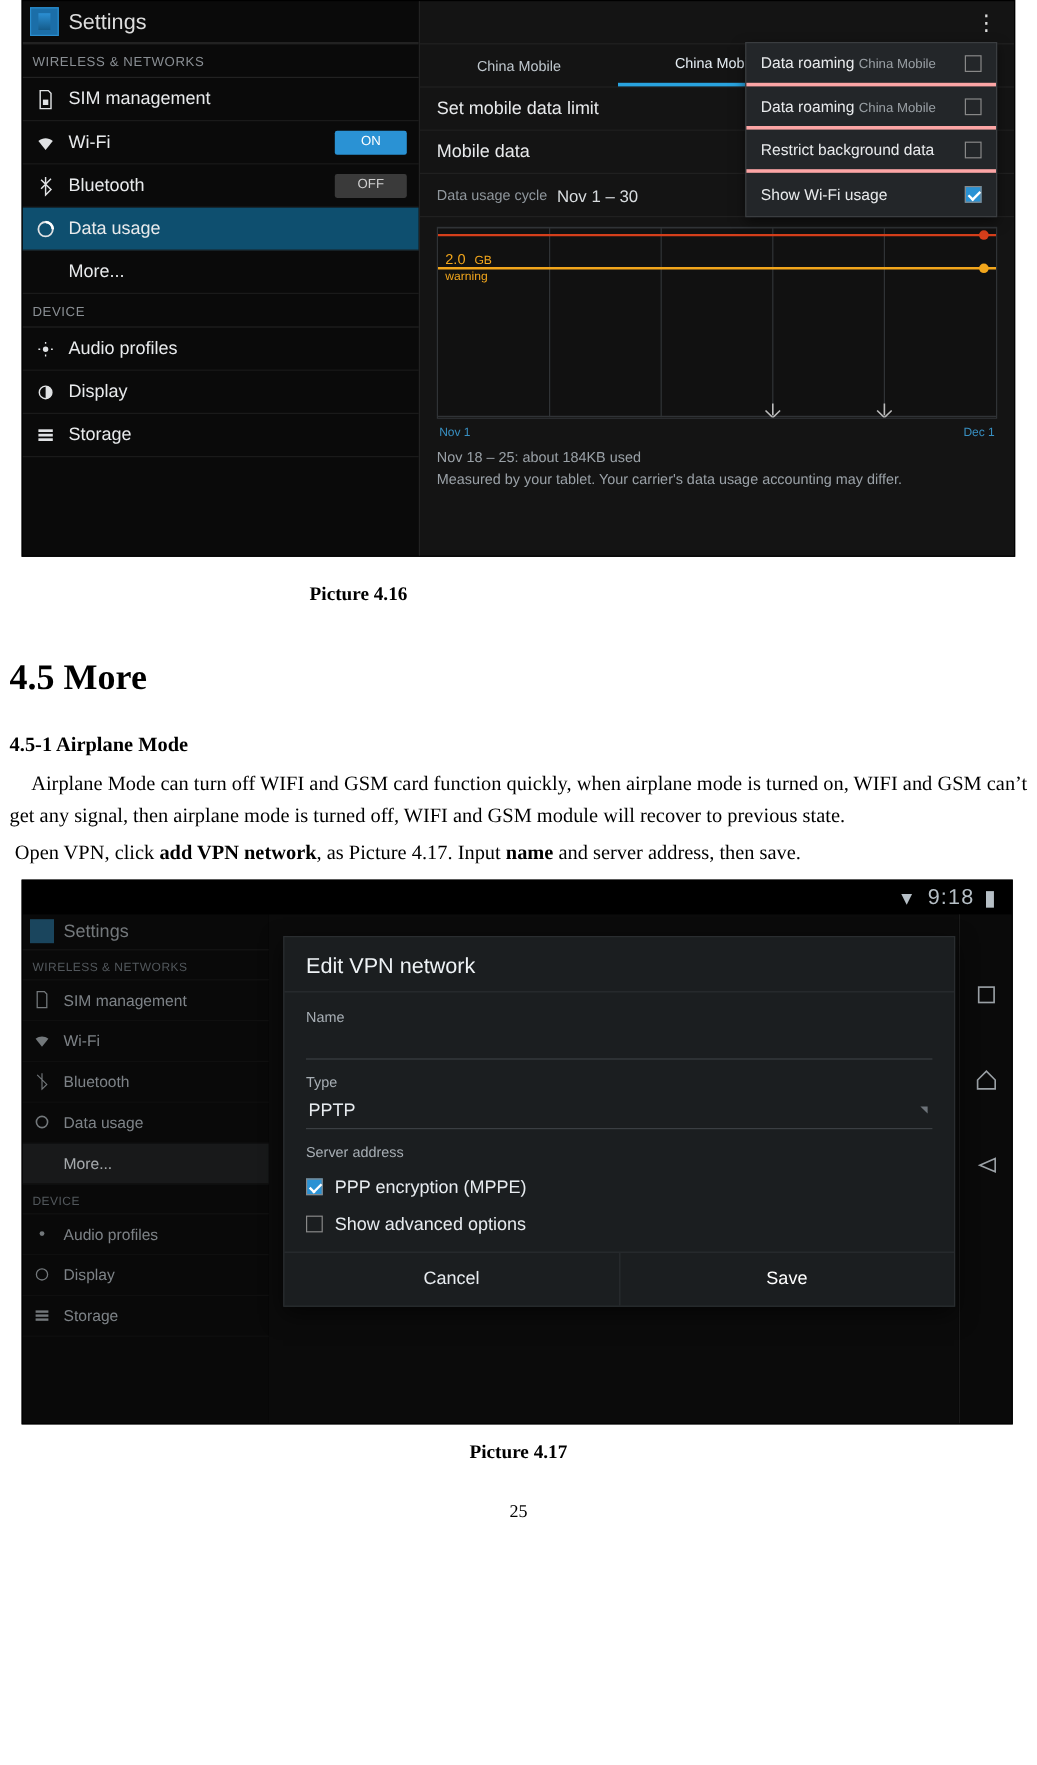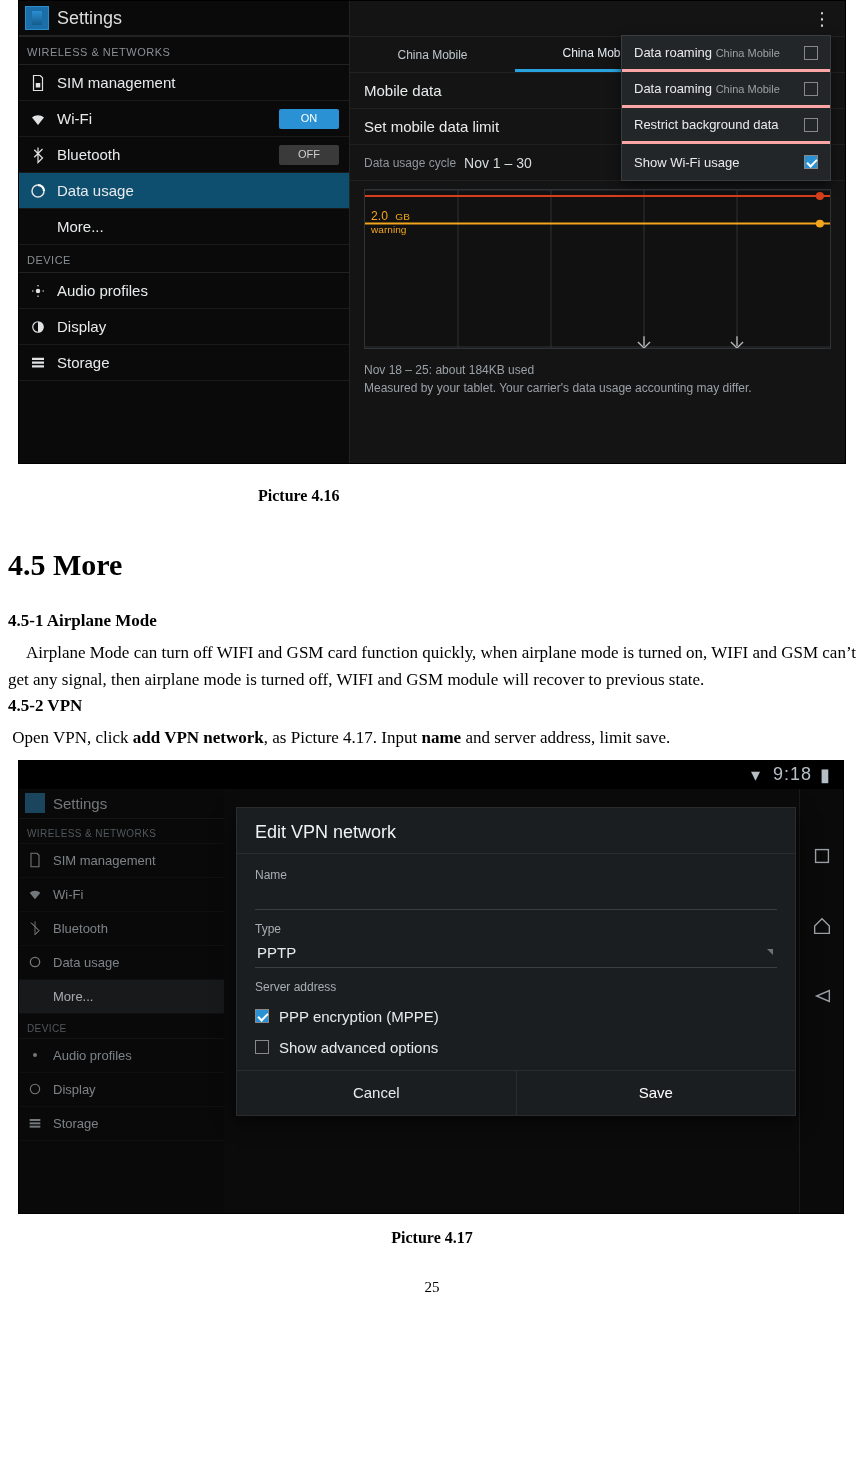--- a/index.html
+++ b/index.html
@@ -198,24 +198,24 @@
     <div class="s1-right">
       <div class="s1-topbar">
         <span class="s1-menu">⋮</span>
       </div>
       <div class="s1-tabs">
         <div class="s1-tab">China Mobile</div>
         <div class="s1-tab active">China Mobile</div>
         <div class="s1-tab">WI-FI</div>
       </div>
       <div class="s1-row">
+        <span>Set mobile data limit</span>
+      </div>
+      <div class="s1-row">
         <span>Mobile data</span>
-      </div>
-      <div class="s1-row">
-        <span>Set mobile data limit</span>
       </div>
       <div class="s1-row cycle">
         <span>Data usage cycle</span>
         <span class="val">Nov 1 – 30</span>
       </div>
       <div class="s1-chart">
         <svg width="100%" height="100%" viewBox="0 0 460 160" preserveAspectRatio="none">
           <g class="grid">
             <line x1="0" y1="0" x2="460" y2="0"></line>
             <line x1="0" y1="159" x2="460" y2="159"></line>
@@ -232,20 +232,24 @@
           <text class="lbl2" x="30" y="30">GB</text>
           <text class="lbl2" x="6" y="44">warning</text>
           <g class="handle">
               <path d="M276 148 l0 10 M276 160 l-6 -6 M276 160 l6 -6"></path>
             </g>
           <g class="handle">
               <path d="M368 148 l0 10 M368 160 l-6 -6 M368 160 l6 -6"></path>
             </g>
         </svg>
       </div>
+      <div style="display:flex; justify-content:space-between; padding:0 16px;">
+        <span style="color:#388fc1; font:10px Arial,sans-serif;">Nov 1</span>
+        <span style="color:#388fc1; font:10px Arial,sans-serif;">Dec 1</span>
+      </div>
       <div class="s1-foot">
         <div>Nov 18 – 25: about 184KB used</div>
         <div>Measured by your tablet. Your carrier's data usage accounting may differ.</div>
       </div>
     </div>
   </div>
 
   <div class="s1-popup">
     <div class="pi">
       <span><span>Data roaming</span> <span style="color:#9aa0a5;font-size:11px;">China Mobile</span></span>
@@ -264,23 +268,22 @@
       <span class="checkbox checked"></span>
     </div>
   </div>
 </div>
 
 <div class="page-pad">
   <div class="caption cap416">Picture 4.16</div>
   <div class="h2">4.5 More</div>
   <div class="h3">4.5-1 Airplane Mode</div>
   <div class="para indent">Airplane Mode can turn off WIFI and GSM card function quickly, when airplane mode is turned on, WIFI and GSM can’t get any signal, then airplane mode is turned off, WIFI and GSM module will recover to previous state.</div>
-  <div class="h3">4.5-2 VPN</div>
   <div class="para">
-    &nbsp;<span>Open VPN, click </span><span class="b">add VPN network</span><span>, as Picture 4.17. Input </span><span class="b">name</span><span> and server address, limit save.</span>
+    &nbsp;<span>Open VPN, click </span><span class="b">add VPN network</span><span>, as Picture 4.17. Input </span><span class="b">name</span><span> and server address, then save.</span>
   </div>
 </div>
 
 <div class="shot shot2" style="margin-top:8px;">
   <div class="s2-status">
     <span>▾</span>
     <span class="sep"></span>
     <span>9:18</span>
     <span style="margin-left:8px;">▮</span>
   </div>

